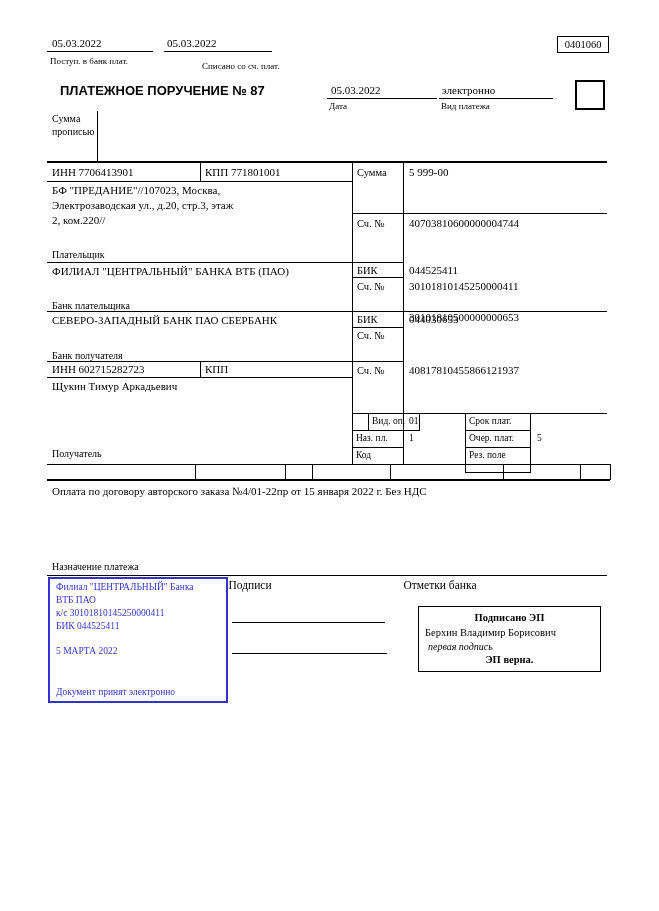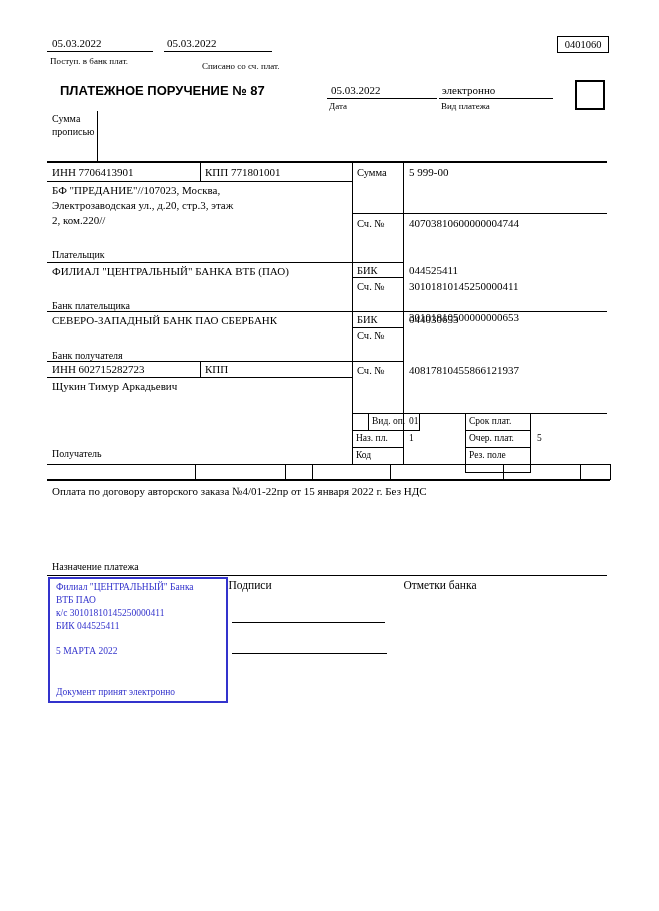--- a/index.html
+++ b/index.html
@@ -150,14 +150,20 @@
     <div class="t" style="left:6px;top:42px;">БИК 044525411</div>
     <div class="t" style="left:6px;top:67px;">5 МАРТА 2022</div>
     <div class="t" style="left:6px;top:108px;">Документ принят электронно</div>
   </div>
 
   <div class="t center" style="left:180px;top:579px;width:140px;font-size:11.5px;">Подписи</div>
   <div class="hl" style="left:232px;top:622px;width:153px;"></div>
   <div class="hl" style="left:232px;top:653px;width:155px;"></div>
 
   <div class="t center" style="left:370px;top:579px;width:140px;font-size:11.5px;">Отметки банка</div>
+  <div class="esign">
+    <div class="t b center" style="left:0;top:4px;width:181px;font-size:10.5px;">Подписано ЭП</div>
+    <div class="t" style="left:6px;top:19px;font-size:10.5px;">Берхин Владимир Борисович</div>
+    <div class="t i" style="left:9px;top:33px;font-size:10px;">первая подпись</div>
+    <div class="t b center" style="left:0;top:46px;width:181px;font-size:10.5px;">ЭП верна.</div>
+  </div>
 
 </div>
 
 </body></html>

